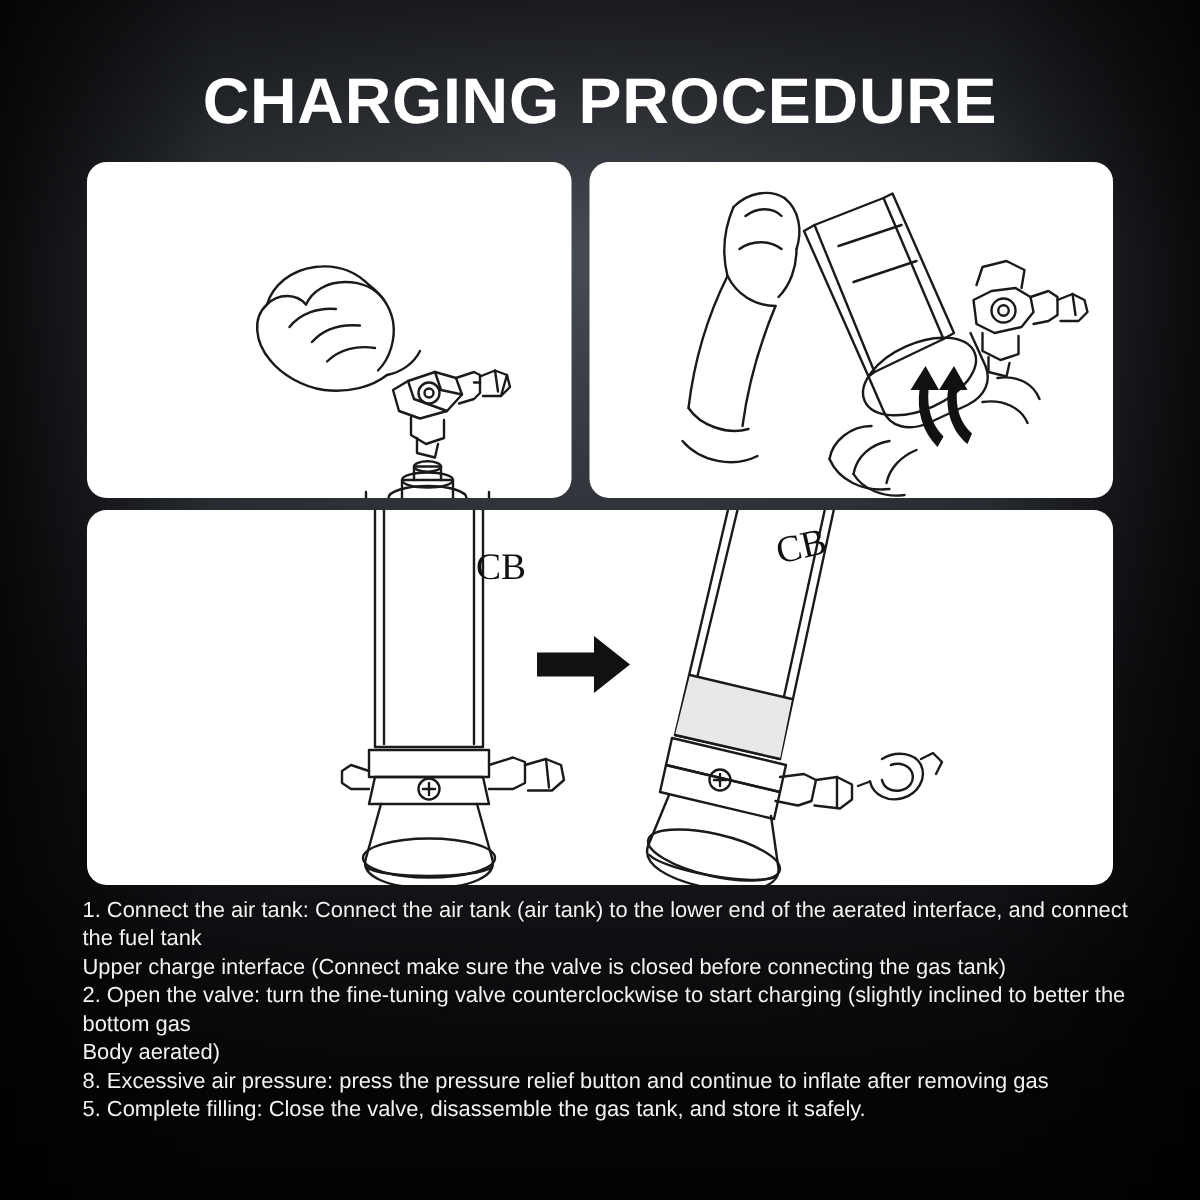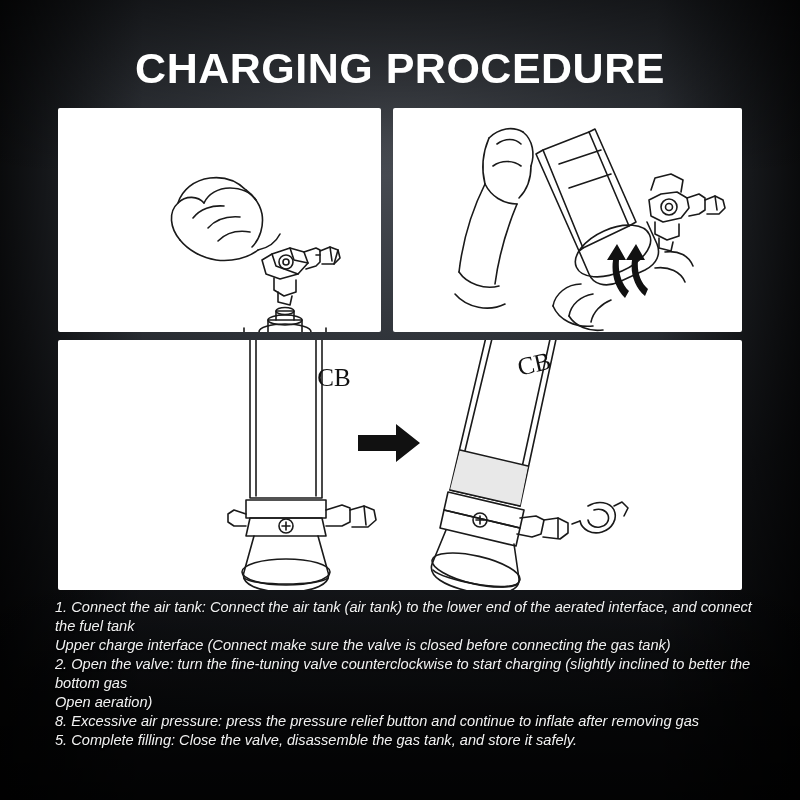--- a/index.html
+++ b/index.html
@@ -40,21 +40,21 @@
     color: #ffffff;
     font-size: 43px;
     font-weight: bold;
     letter-spacing: 0.5px;
     font-family: "Liberation Sans", sans-serif;
   }
 
   .panel {
     position: absolute;
     background: #ffffff;
-    border-radius: 2px;
+    border-radius: 13px;
     overflow: hidden;
   }
   #panel-top-left { left: 58px; top: 108px; width: 323px; height: 224px; }
   #panel-top-right { left: 393px; top: 108px; width: 349px; height: 224px; }
   #panel-bottom { left: 58px; top: 340px; width: 684px; height: 250px; }
 
   .panel svg { display: block; width: 100%; height: 100%; }
 
   .instructions {
     position: absolute;
@@ -62,21 +62,20 @@
     top: 598px;
     width: 700px;
     color: #f2f2f2;
     font-size: 14.6px;
     line-height: 19px;
     font-family: "Liberation Sans", sans-serif;
   }
   .instructions p {
     margin: 0 0 0 0;
     text-shadow: 0 1px 2px rgba(0,0,0,0.6);
-    font-style: italic;
   }
   .cb-label {
     font-family: "Liberation Serif", serif;
   }
 </style>
 </head>
 <body>
 
 <div class="page">
 
@@ -244,18 +243,18 @@
       <g fill="#111111">
         <path d="M300 95 L338 95 L338 84 L362 103 L338 122 L338 111 L300 111 Z"></path>
       </g>
     </svg>
   </div>
 
   <div class="instructions">
     <p>1. Connect the air tank: Connect the air tank (air tank) to the lower end of the aerated interface, and connect the fuel tank</p>
     <p>Upper charge interface (Connect make sure the valve is closed before connecting the gas tank)</p>
     <p>2. Open the valve: turn the fine-tuning valve counterclockwise to start charging (slightly inclined to better the bottom gas</p>
-    <p>Open aeration)</p>
+    <p>Body aerated)</p>
     <p>8. Excessive air pressure: press the pressure relief button and continue to inflate after removing gas</p>
     <p>5. Complete filling: Close the valve, disassemble the gas tank, and store it safely.</p>
   </div>
 
 </div>
 
 </body></html>

